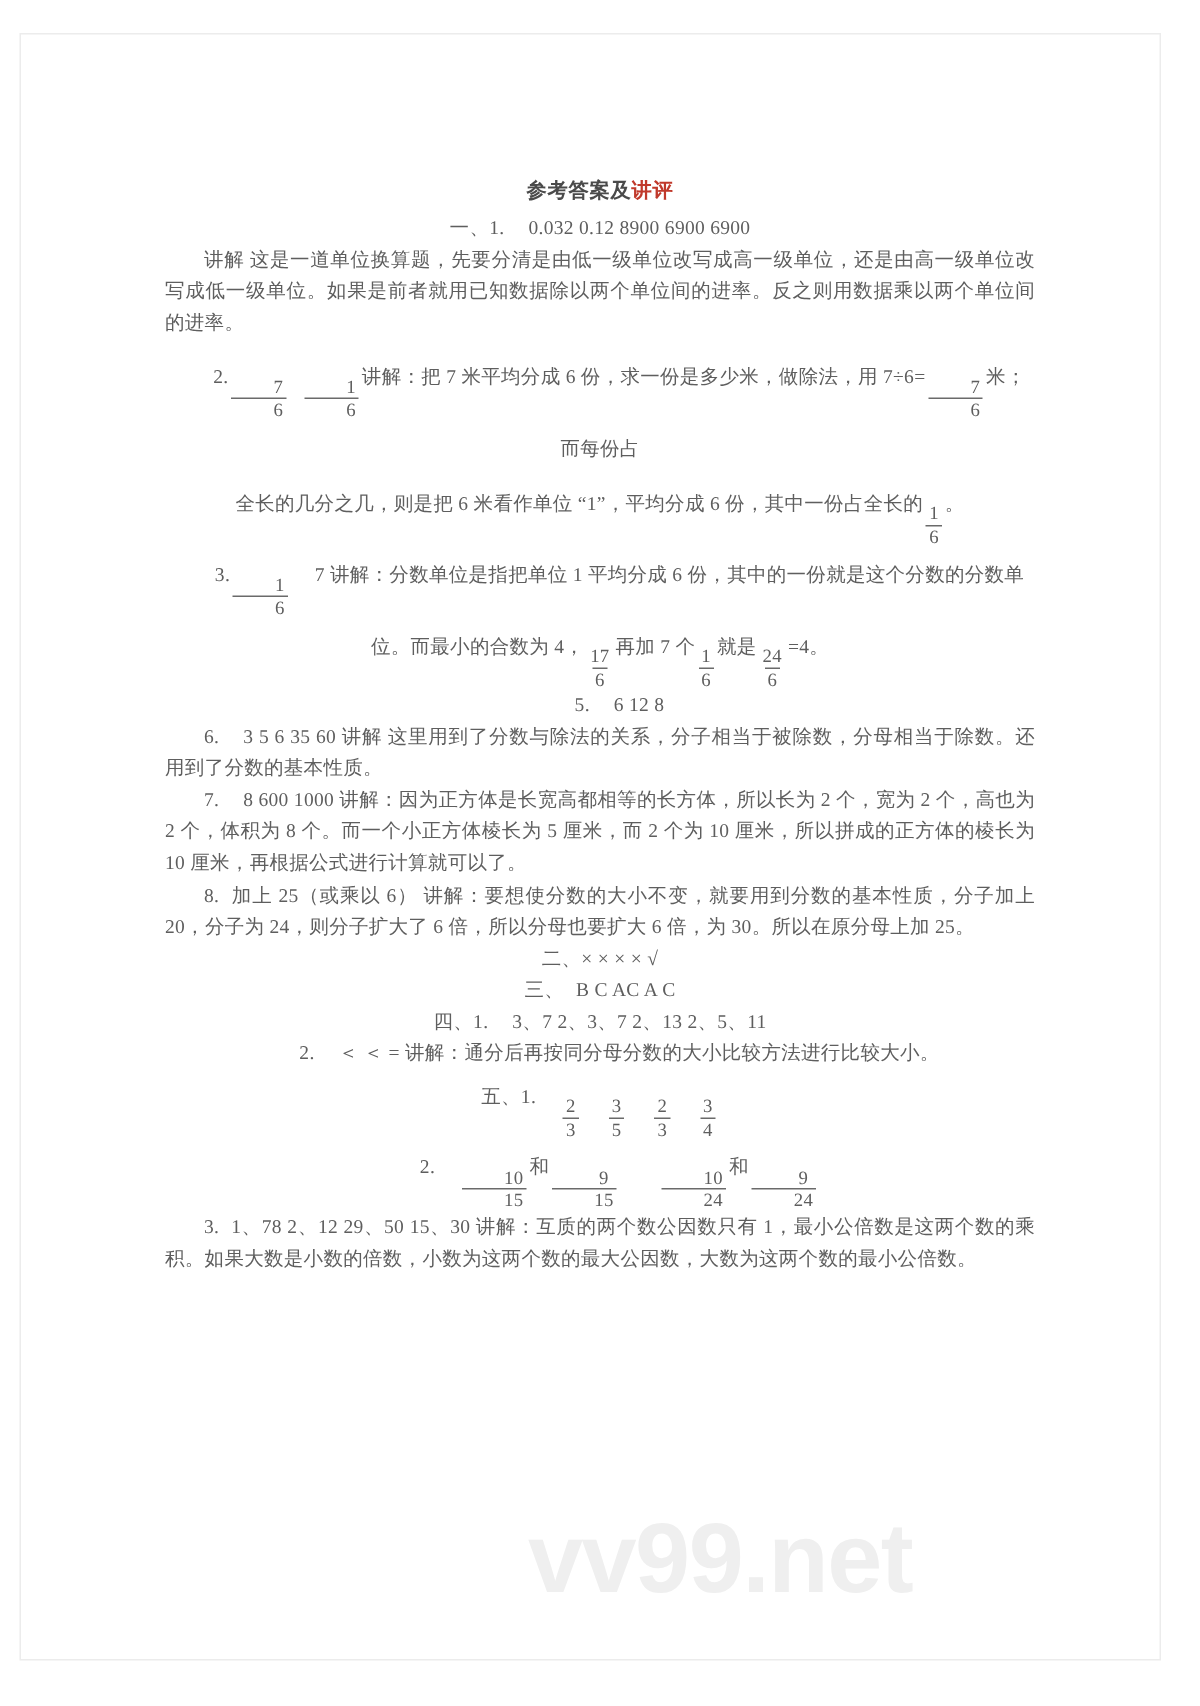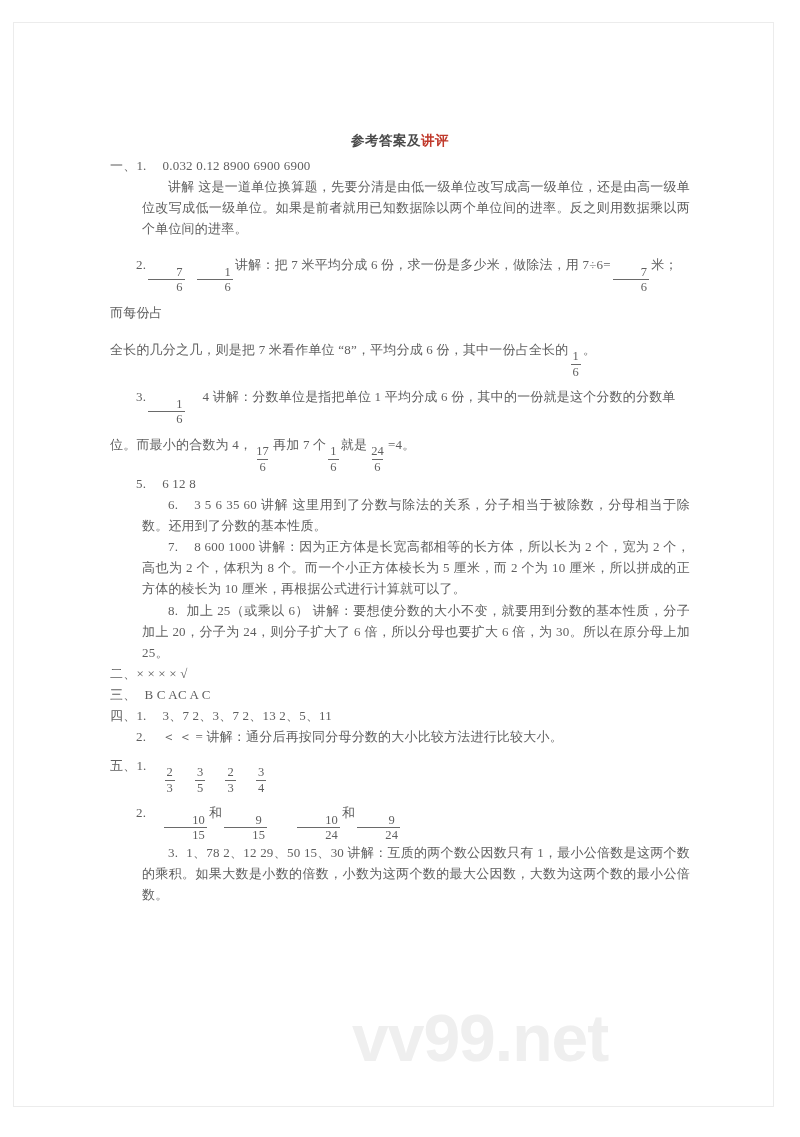--- a/index.html
+++ b/index.html
@@ -43,40 +43,40 @@
     left: 110px;
     top: 118px;
     width: 580px;
   }
   .doc-title {
     text-align: center;
     font-family: Liberation Mono, monospace;
     font-weight: bold;
     font-size: 13.5px;
     color: #4a4a4a;
-    margin: 14px 0 5px 0;
+    margin: 0 0 5px 0;
     letter-spacing: 0.5px;
   }
   .doc-title .red {
     color: #c0392b;
   }
   .line {
     font-size: 13px;
     line-height: 1.62;
     margin: 0;
     color: #5e5e5e;
     letter-spacing: 0.2px;
+    text-align: center;
   }
   .indent {
     text-indent: 26px;
   }
   .just {
     text-align: justify;
     text-align-last: left;
-    margin-left: 32px;
   }
   .gap-m { margin-top: 7px; }
 
   
   .frac {
     display: inline-flex;
     flex-direction: column;
     align-items: center;
     justify-content: center;
     vertical-align: -0.52em;
@@ -117,29 +117,29 @@
         <span class="num">7</span>
         <span class="den">6</span>
       </span><span class="sp-1"></span><span class="frac">
         <span class="num">1</span>
         <span class="den">6</span>
       </span><span>讲解：把 7 米平均分成 6 份，求一份是多少米，做除法，用 7÷6=</span><span class="frac">
         <span class="num">7</span>
         <span class="den">6</span>
       </span><span>米；而每份占</span></p>
 
-  <p class="line frac-row"><span>全长的几分之几，则是把 7 米看作单位 “8”，平均分成 6 份，其中一份占全长的</span><span class="frac">
+  <p class="line frac-row"><span>全长的几分之几，则是把 6 米看作单位 “1”，平均分成 6 份，其中一份占全长的</span><span class="frac">
         <span class="num">1</span>
         <span class="den">6</span>
       </span><span>。</span></p>
 
   <p class="line indent frac-row"><span>3.</span><span class="frac">
         <span class="num">1</span>
         <span class="den">6</span>
-      </span><span class="sp-2"></span><span>4   讲解：分数单位是指把单位 1 平均分成 6 份，其中的一份就是这个分数的分数单</span></p>
+      </span><span class="sp-2"></span><span>7   讲解：分数单位是指把单位 1 平均分成 6 份，其中的一份就是这个分数的分数单</span></p>
 
   <p class="line frac-row"><span>位。而最小的合数为 4，</span><span class="frac">
         <span class="num">17</span>
         <span class="den">6</span>
       </span><span>再加 7 个</span><span class="frac">
         <span class="num">1</span>
         <span class="den">6</span>
       </span><span>就是</span><span class="frac">
         <span class="num">24</span>
         <span class="den">6</span>

